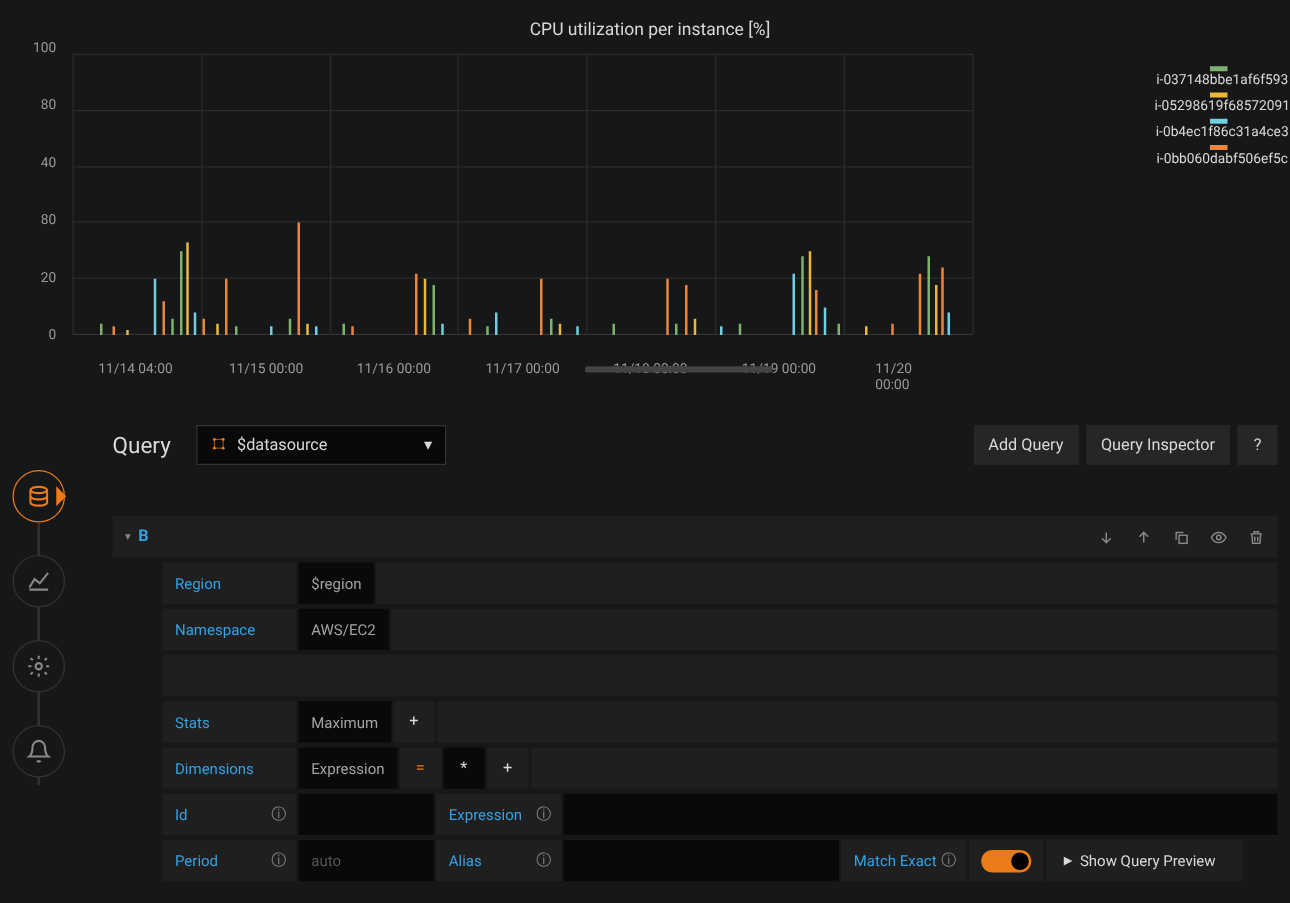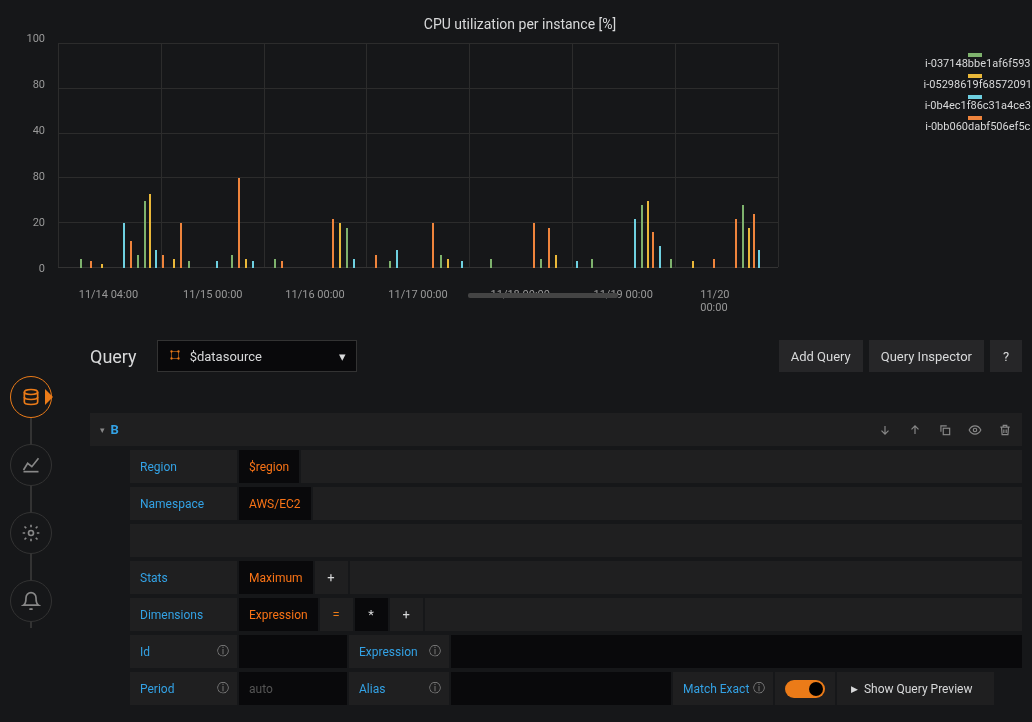--- a/index.html
+++ b/index.html
@@ -47,21 +47,21 @@
 .query-letter { color: #33a2e5; font-weight: bold; }
 .row-spacer { flex: 1; }
 .row-icon { color: #888; margin-left: 16px; cursor: pointer; }
 .row-icon svg { width:14px; height:14px; display:block; }
 
 
 .form-area { position: absolute; left: 130px; right: 10px; top: 450px; }
 .form-row { display: flex; margin-bottom: 4px; height: 33px; }
 .label-cell { width: 107px; background: #1f1f20; color: #33a2e5; font-size: 12px; display: flex; align-items: center; padding: 0 10px; margin-right: 2px; flex-shrink: 0; position:relative; }
 .info-icon { position:absolute; right:8px; color:#888; }
-.value-cell { background: #09090b; color: #f97316; display: flex; align-items: center; padding: 0 10px; margin-right: 2px; font-size: 12px; }
+.value-cell { background: #09090b; color: #a3a3a3; display: flex; align-items: center; padding: 0 10px; margin-right: 2px; font-size: 12px; }
 .plus-btn { width: 33px; background: #1f1f20; display: flex; align-items: center; justify-content: center; color: #d8d9da; margin-right:2px; cursor:pointer; }
 .eq-sign { width: 33px; background: #1f1f20; display:flex; align-items:center; justify-content:center; color:#eb7b18; margin-right:2px; }
 .dim-val { width: 33px; background:#09090b; display:flex; align-items:center; justify-content:center; color:#d8d9da; margin-right:2px; }
 .blank-cell { flex:1; background:#1f1f20; margin-right:0; }
 .toggle-cell { background:#1f1f20; display:flex; align-items:center; padding:0 10px; margin-right:2px; }
 .toggle { width:40px; height:18px; background:#eb7b18; border-radius:9px; position:relative; }
 .toggle-knob { width:14px; height:14px; background:#000; border-radius:50%; position:absolute; top:2px; right:2px; }
 .show-preview { background:#1f1f20; display:flex; align-items:center; padding:0 14px; color:#d8d9da; font-size:12px; }
 .show-preview .tri { margin-right:6px; font-size:9px; }
 .match-label { background:#1f1f20; color:#33a2e5; display:flex; align-items:center; padding:0 10px; font-size:12px; position:relative; width:100px; margin-right:2px; }

